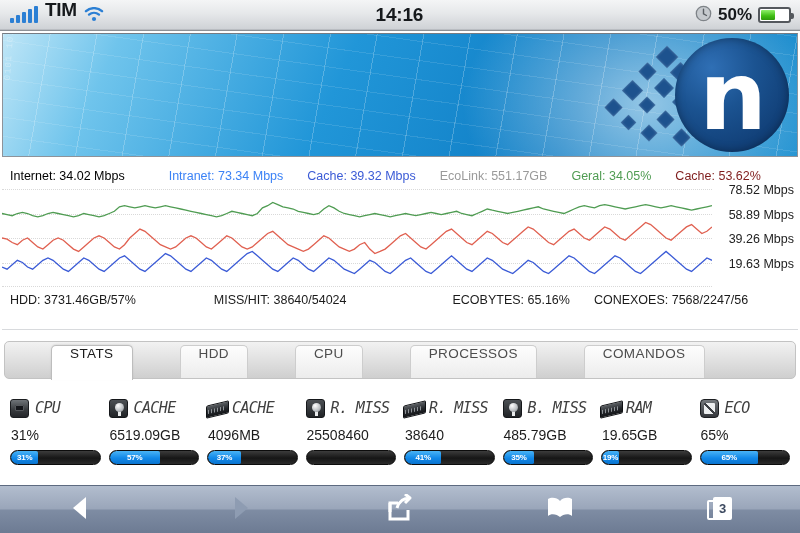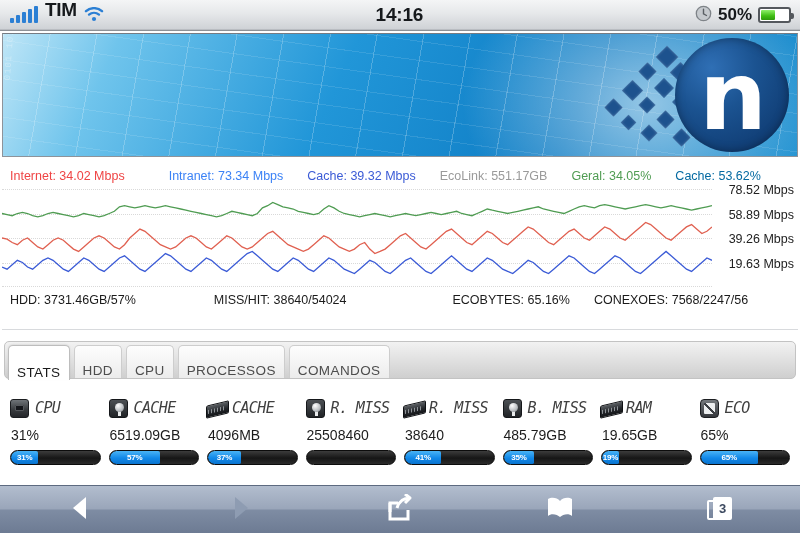--- a/index.html
+++ b/index.html
@@ -82,25 +82,25 @@
   .substats { position: absolute; top: 124px; left: 8px; right: 0; font-size: 12.5px; color: #1b1b1b;
             display: flex; white-space: nowrap; }
 
   .hr { margin: 10px 2px 0 2px; border-top: 1px solid #d8dadd; }
 
   
   .tabbar { position: relative; margin: 11px 4px 0 4px; height: 38px;
             background: linear-gradient(to bottom, #f2f2f2, #cfcfcf);
             border: 1px solid #c3c3c3; border-radius: 5px;
             display: flex; align-items: flex-start; padding: 3px 3px 0 3px; gap: 4px; }
-  .tab { height: 33px; padding: 0 8px; display: flex; align-items: flex-end;
+  .tab { height: 33px; padding: 0 18px; display: flex; align-items: flex-start;
          font-size: 13.5px; color: #4d4d4d; letter-spacing: .4px;
          background: linear-gradient(to bottom, #fdfdfd, #ececec);
          border: 1px solid #cdcdcd; border-bottom: none;
-         border-radius: 5px 5px 0 0; }
+         border-radius: 5px 5px 0 0; margin-left: 43px; }
   .tab.active { color: #1a1a1a; background: #fff; border-color: #bdbdbd;
                 box-shadow: 0 -1px 2px rgba(0,0,0,.08); height: 35px; }
 
   
   .statsrow { display: flex; margin: 16px 6px 0 6px; }
   .stat { flex: 1; padding: 0 4px; }
   .stat .head { display: flex; align-items: center; gap: 6px; height: 26px; }
   .stat .name { font-family: "DejaVu Sans Mono", monospace; font-size: 15px; color: #404040;
                 font-style: italic; letter-spacing: -.6px; }
   .stat .val { font-size: 14px; color: #1c1c1c; margin: 6px 0 7px 1px; }
@@ -210,26 +210,26 @@
         <span class="px" style="left:72px; top:30px; width:15px; height:15px;"></span>
         <span class="px" style="left:74px; top:60px; width:14px; height:14px;"></span>
         <span class="px" style="left:74px; top:96px; width:13px; height:13px;"></span>
         <div class="circle"></div>
         <div class="nletter">n</div>
       </div>
     </div>
 
     <div class="chartwrap">
       <div class="legend" id="legend">
-          <span class="lgi" style="color: #ef4444;">Internet: 34.02 Mbps</span>
+          <span class="lgi" style="color: #000000;">Internet: 34.02 Mbps</span>
           <span class="lgi" style="color: #3b82f6; padding-left: 20px;">Intranet: 73.34 Mbps</span>
           <span class="lgi" style="color: rgb(59, 91, 214);">Cache: 39.32 Mbps</span>
           <span class="lgi" style="color: rgb(154, 154, 154);">EcoLink: 551.17GB</span>
           <span class="lgi" style="color: rgb(79, 156, 82);">Geral: 34.05%</span>
-          <span class="lgi" style="color: #0369a1;">Cache: 53.62%</span>
+          <span class="lgi" style="color: #7f1d1d;">Cache: 53.62%</span>
         </div>
       <div class="plot" id="plot">
         <div class="gridl" style="top:0"></div>
         <div class="gridl" style="top:24.5px"></div>
         <div class="gridl" style="top:49px"></div>
         <div class="gridl" style="top:73.5px"></div>
         <div class="gridl" style="top:97px"></div>
         <svg id="plotsvg" viewBox="0 0 712 98" preserveAspectRatio="none">
             <polyline points="0.0,24.5 5.1,25.6 10.2,26.7 15.4,24.5 20.5,23.4 25.6,24.5 30.7,26.7 35.9,27.8 41.0,26.7 46.1,24.5 51.2,23.4 56.3,24.5 61.5,25.6 66.6,26.7 71.7,27.8 76.8,26.7 82.0,24.5 87.1,25.6 92.2,26.7 97.3,27.8 102.4,26.7 107.6,24.5 112.7,22.3 117.8,17.8 122.9,16.7 128.1,17.8 133.2,18.9 138.3,17.8 143.4,16.7 148.5,17.8 153.7,18.9 158.8,17.8 163.9,16.7 169.0,17.8 174.2,18.9 179.3,20.0 184.4,21.2 189.5,22.3 194.6,23.4 199.8,24.5 204.9,25.6 210.0,26.7 215.1,27.8 220.3,26.7 225.4,24.5 230.5,22.3 235.6,23.4 240.7,24.5 245.9,25.6 251.0,26.7 256.1,24.5 261.2,18.9 266.4,16.7 271.5,13.4 276.6,15.6 281.7,17.8 286.8,18.9 292.0,20.0 297.1,22.3 302.2,23.4 307.3,24.5 312.5,25.6 317.6,24.5 322.7,20.0 327.8,16.7 332.9,18.9 338.1,22.3 343.2,24.5 348.3,25.6 353.4,26.7 358.6,27.8 363.7,26.7 368.8,25.6 373.9,24.5 379.1,25.6 384.2,26.7 389.3,27.8 394.4,26.7 399.5,25.6 404.7,24.5 409.8,25.6 414.9,26.7 420.0,25.6 425.2,24.5 430.3,23.4 435.4,24.5 440.5,25.6 445.6,24.5 450.8,23.4 455.9,22.3 461.0,24.5 466.1,25.6 471.3,26.7 476.4,24.5 481.5,22.3 486.6,20.0 491.7,21.2 496.9,22.3 502.0,23.4 507.1,24.5 512.2,23.4 517.4,22.3 522.5,21.2 527.6,20.0 532.7,18.9 537.8,17.8 543.0,20.0 548.1,21.2 553.2,22.3 558.3,23.4 563.5,24.5 568.6,22.3 573.7,20.0 578.8,17.8 583.9,16.7 589.1,17.8 594.2,18.9 599.3,16.7 604.4,15.6 609.6,16.7 614.7,17.8 619.8,18.9 624.9,20.0 630.0,18.9 635.2,17.8 640.3,16.7 645.4,15.6 650.5,16.7 655.7,17.8 660.8,18.9 665.9,17.8 671.0,16.7 676.1,17.8 681.3,18.9 686.4,20.0 691.5,21.2 696.6,20.0 701.8,18.9 706.9,17.8 712.0,16.7" fill="none" stroke="#4f9c52" stroke-width="1.3"></polyline>
             <polyline points="0.0,49.0 5.1,50.1 10.2,53.5 15.4,55.7 20.5,51.2 25.6,49.0 30.7,53.5 35.9,57.9 41.0,60.1 46.1,55.7 51.2,51.2 56.3,49.0 61.5,51.2 66.6,55.7 71.7,60.1 76.8,62.4 82.0,57.9 87.1,53.5 92.2,49.0 97.3,46.8 102.4,49.0 107.6,53.5 112.7,57.9 117.8,60.1 122.9,55.7 128.1,49.0 133.2,44.5 138.3,40.1 143.4,42.3 148.5,46.8 153.7,51.2 158.8,55.7 163.9,57.9 169.0,60.1 174.2,57.9 179.3,53.5 184.4,49.0 189.5,46.8 194.6,49.0 199.8,53.5 204.9,57.9 210.0,60.1 215.1,55.7 220.3,51.2 225.4,46.8 230.5,49.0 235.6,53.5 240.7,57.9 245.9,60.1 251.0,57.9 256.1,53.5 261.2,49.0 266.4,44.5 271.5,42.3 276.6,46.8 281.7,51.2 286.8,55.7 292.0,57.9 297.1,60.1 302.2,62.4 307.3,60.1 312.5,55.7 317.6,51.2 322.7,46.8 327.8,49.0 332.9,53.5 338.1,57.9 343.2,60.1 348.3,62.4 353.4,60.1 358.6,55.7 363.7,53.5 368.8,60.1 373.9,64.6 379.1,62.4 384.2,60.1 389.3,55.7 394.4,51.2 399.5,46.8 404.7,44.5 409.8,49.0 414.9,53.5 420.0,57.9 425.2,60.1 430.3,55.7 435.4,51.2 440.5,46.8 445.6,42.3 450.8,40.1 455.9,44.5 461.0,49.0 466.1,53.5 471.3,55.7 476.4,51.2 481.5,46.8 486.6,42.3 491.7,44.5 496.9,49.0 502.0,53.5 507.1,55.7 512.2,51.2 517.4,46.8 522.5,42.3 527.6,37.9 532.7,40.1 537.8,44.5 543.0,49.0 548.1,53.5 553.2,55.7 558.3,51.2 563.5,46.8 568.6,42.3 573.7,40.1 578.8,44.5 583.9,49.0 589.1,51.2 594.2,46.8 599.3,42.3 604.4,37.9 609.6,40.1 614.7,44.5 619.8,49.0 624.9,51.2 630.0,46.8 635.2,42.3 640.3,37.9 645.4,33.4 650.5,35.6 655.7,40.1 660.8,44.5 665.9,49.0 671.0,51.2 676.1,46.8 681.3,42.3 686.4,37.9 691.5,35.6 696.6,40.1 701.8,44.5 706.9,42.3 712.0,37.9" fill="none" stroke="#e06050" stroke-width="1.3"></polyline>

